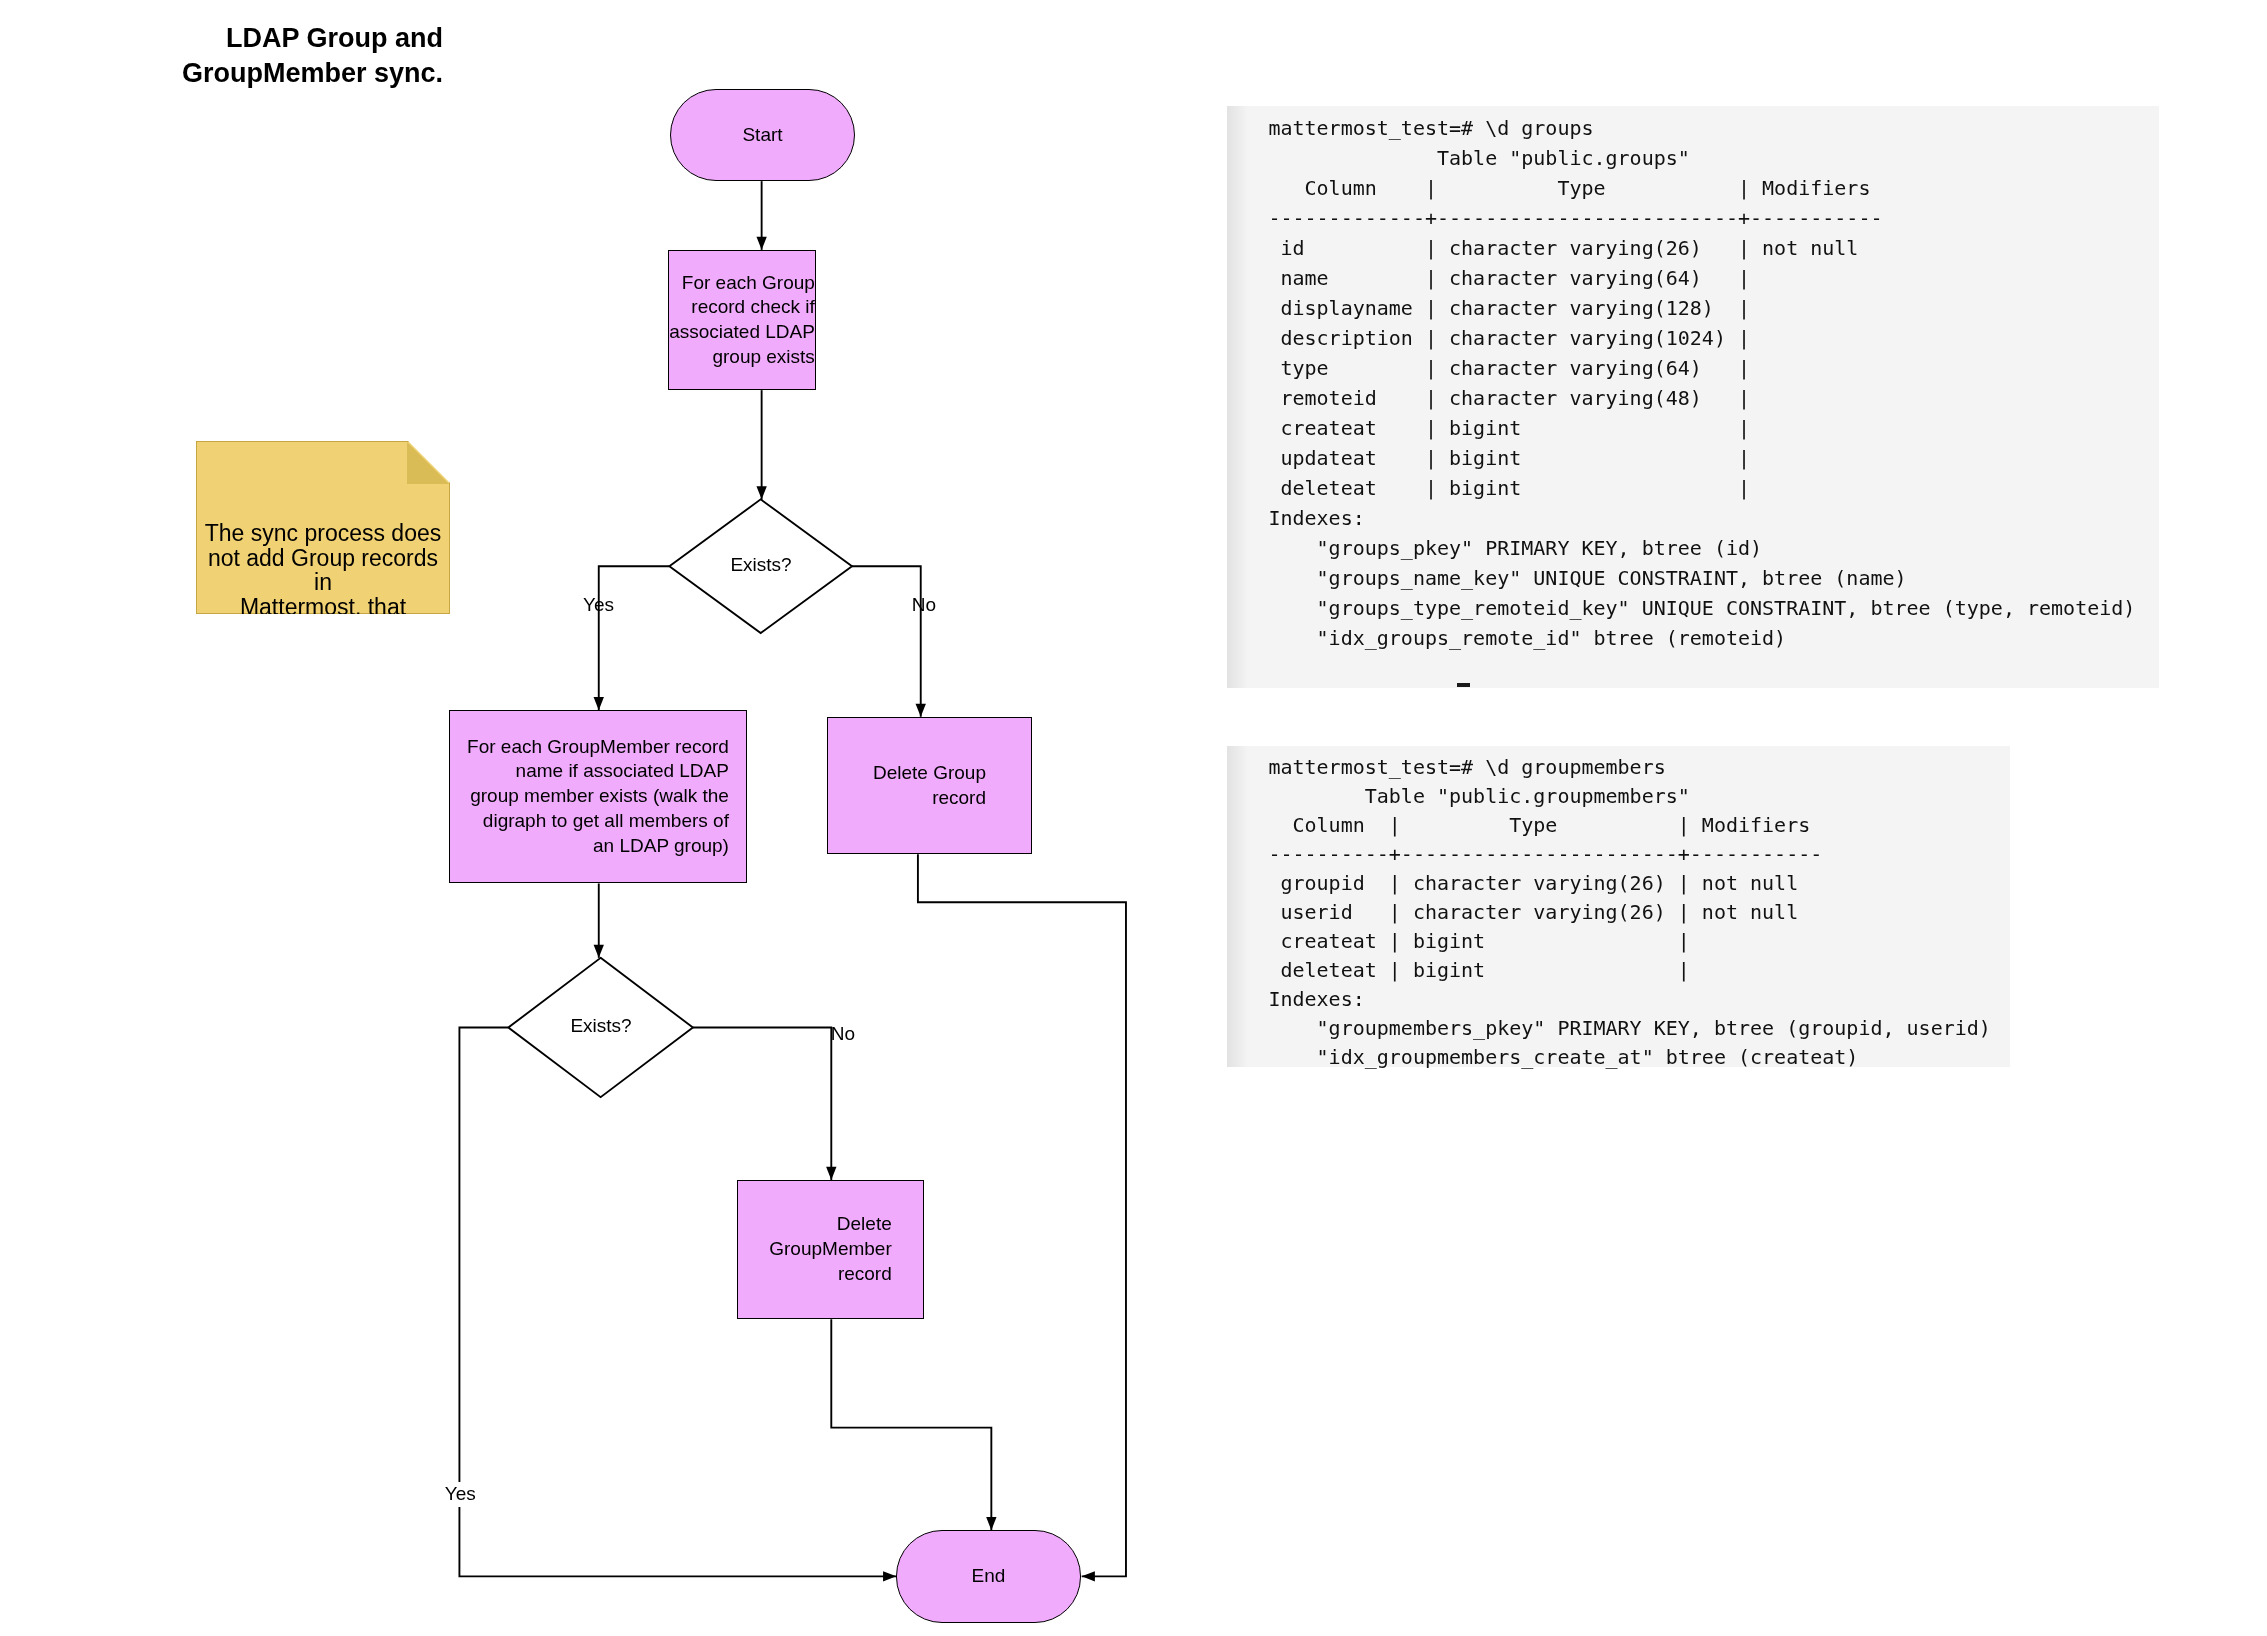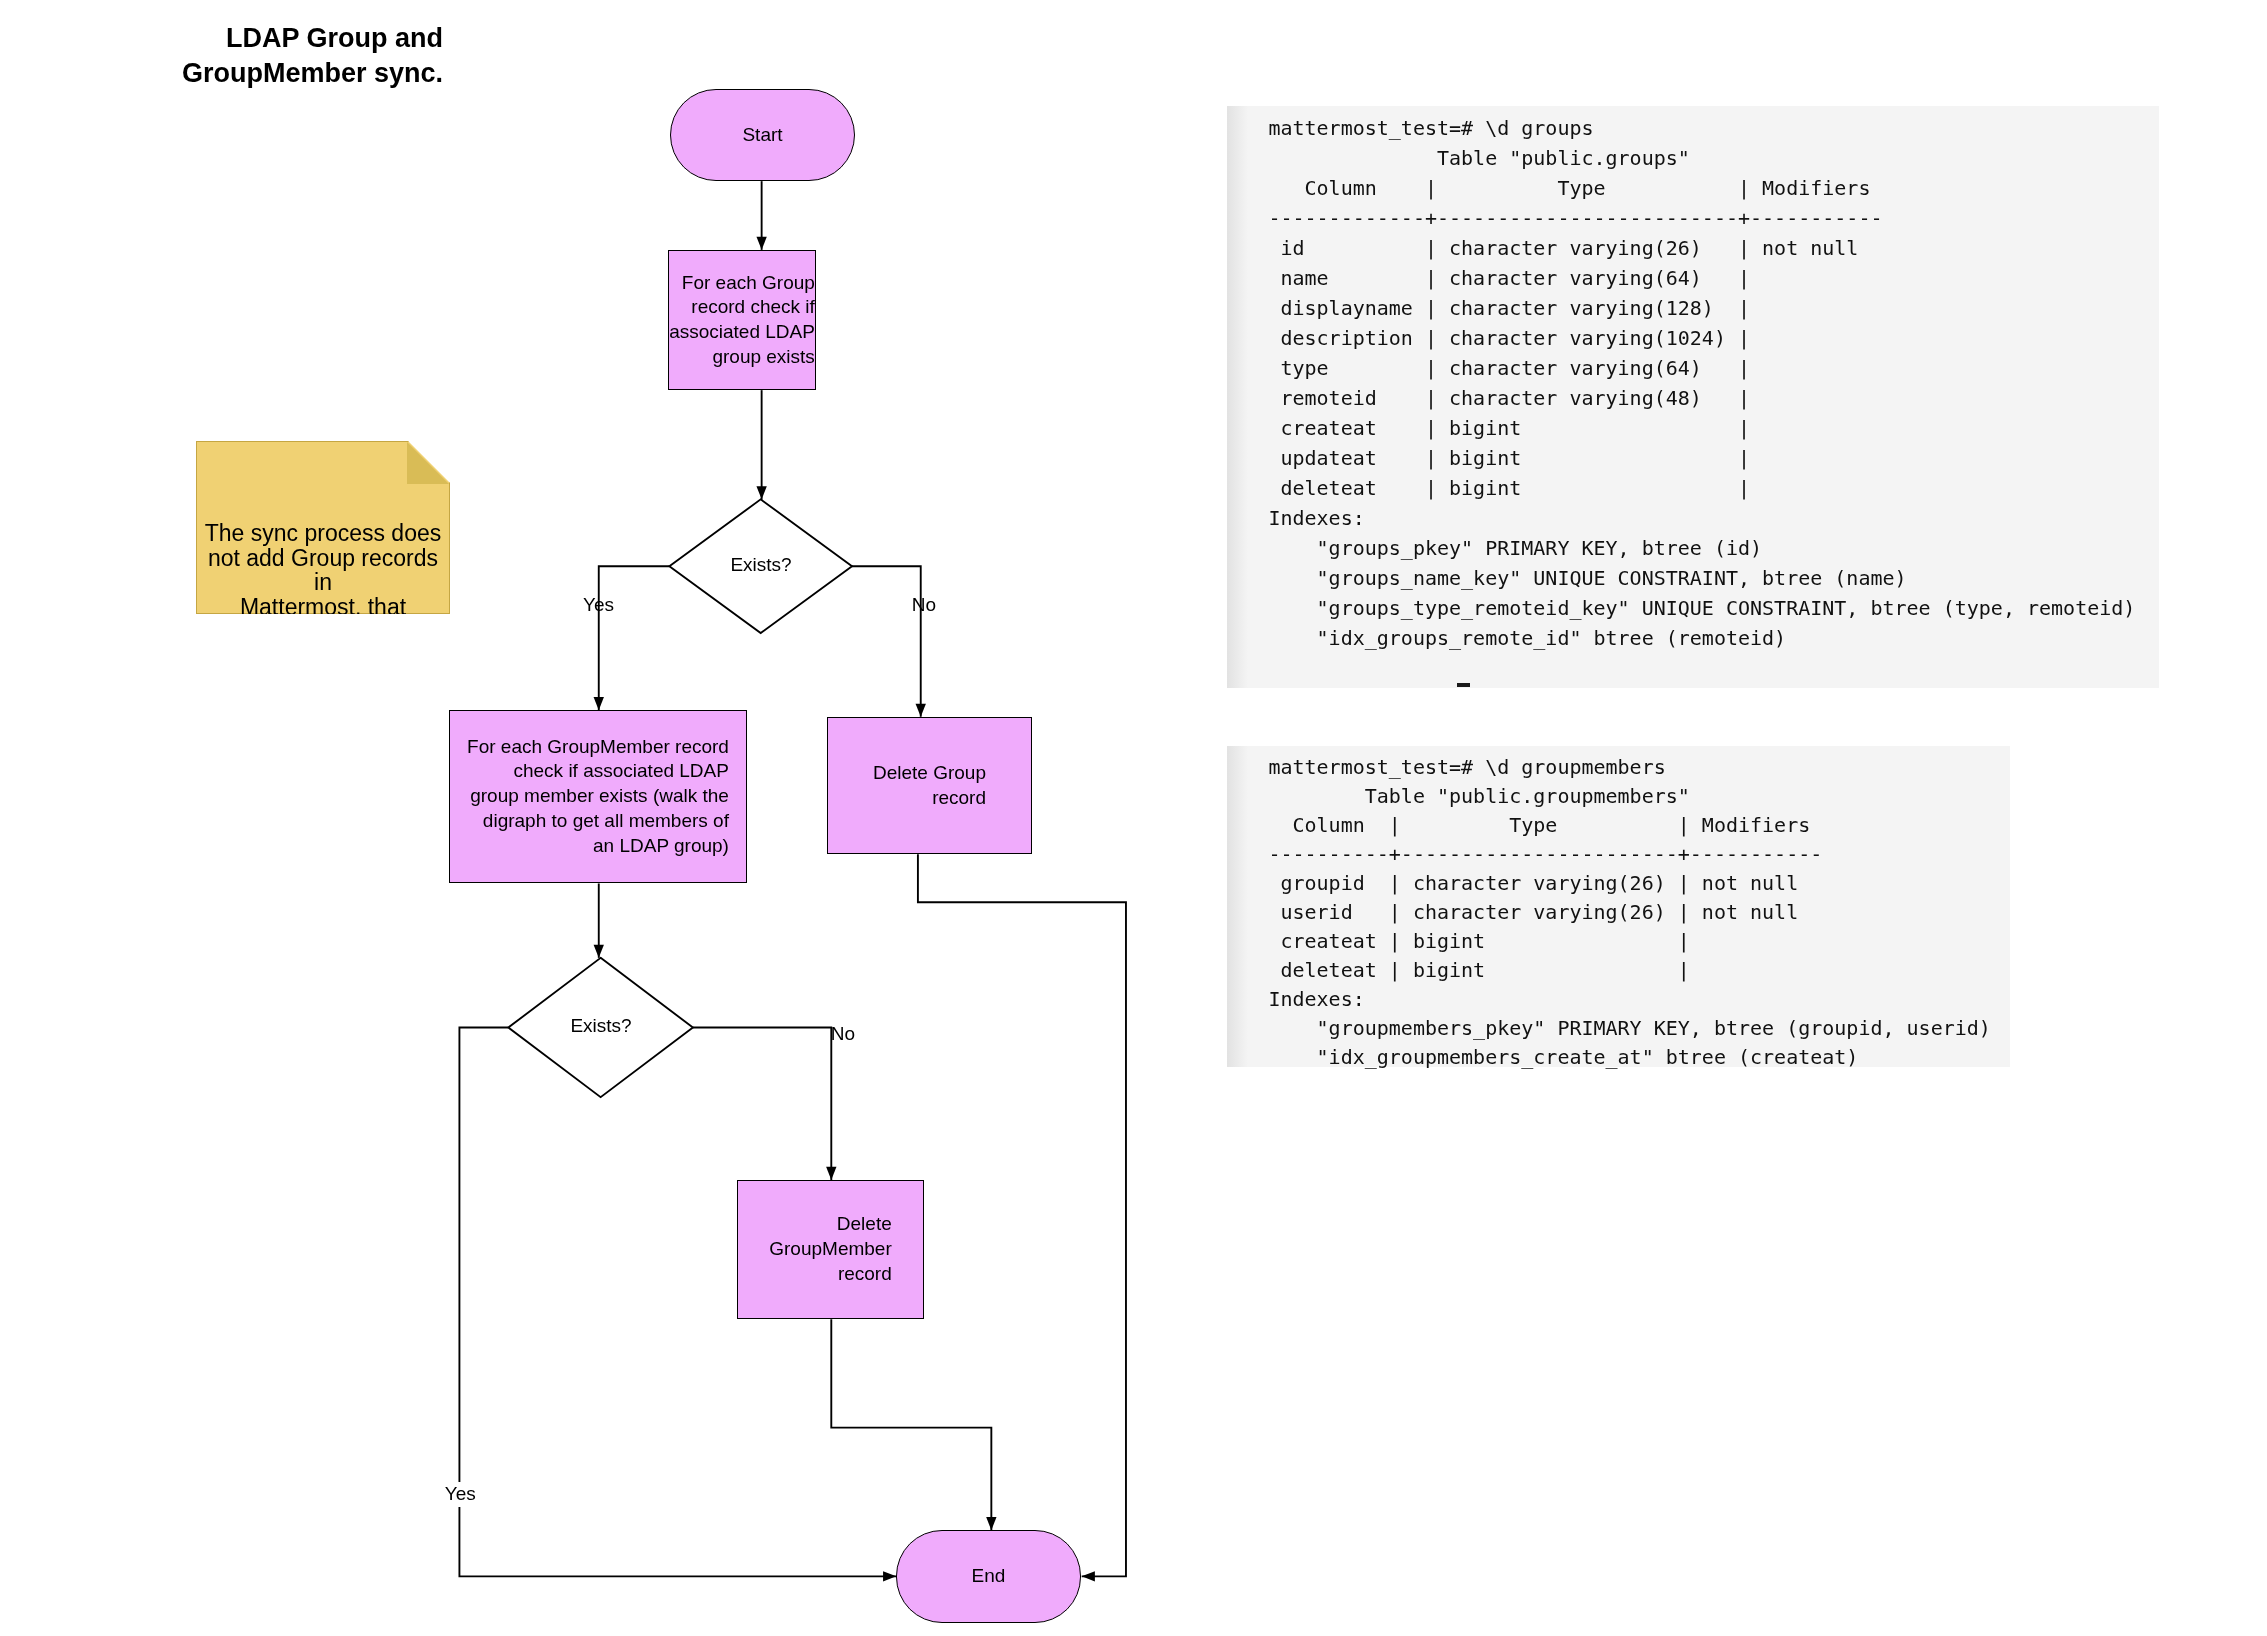--- a/index.html
+++ b/index.html
@@ -67,21 +67,21 @@
 record check if
 associated LDAP
 group exists</div>
 
   <div class="diamond-label" style="left:695px;top:554px;">Exists?</div>
 
   <div class="edge-label" style="left:561px;top:595px;width:75px;">Yes</div>
   <div class="edge-label" style="left:891px;top:595px;width:66px;">No</div>
 
   <div class="node" style="left:449px;top:710px;width:298px;height:173px;padding:0 15px;">For each GroupMember record
-check if associated LDAP
+name if associated LDAP
 group member exists (walk the
 digraph to get all members of
 an LDAP group)</div>
 
   <div class="node" style="left:827px;top:717px;width:205px;height:137px;">Delete Group
 record</div>
 
   <div class="diamond-label" style="left:535px;top:1015px;">Exists?</div>
 
   <div class="edge-label" style="left:810px;top:1024px;width:66px;">No</div>

